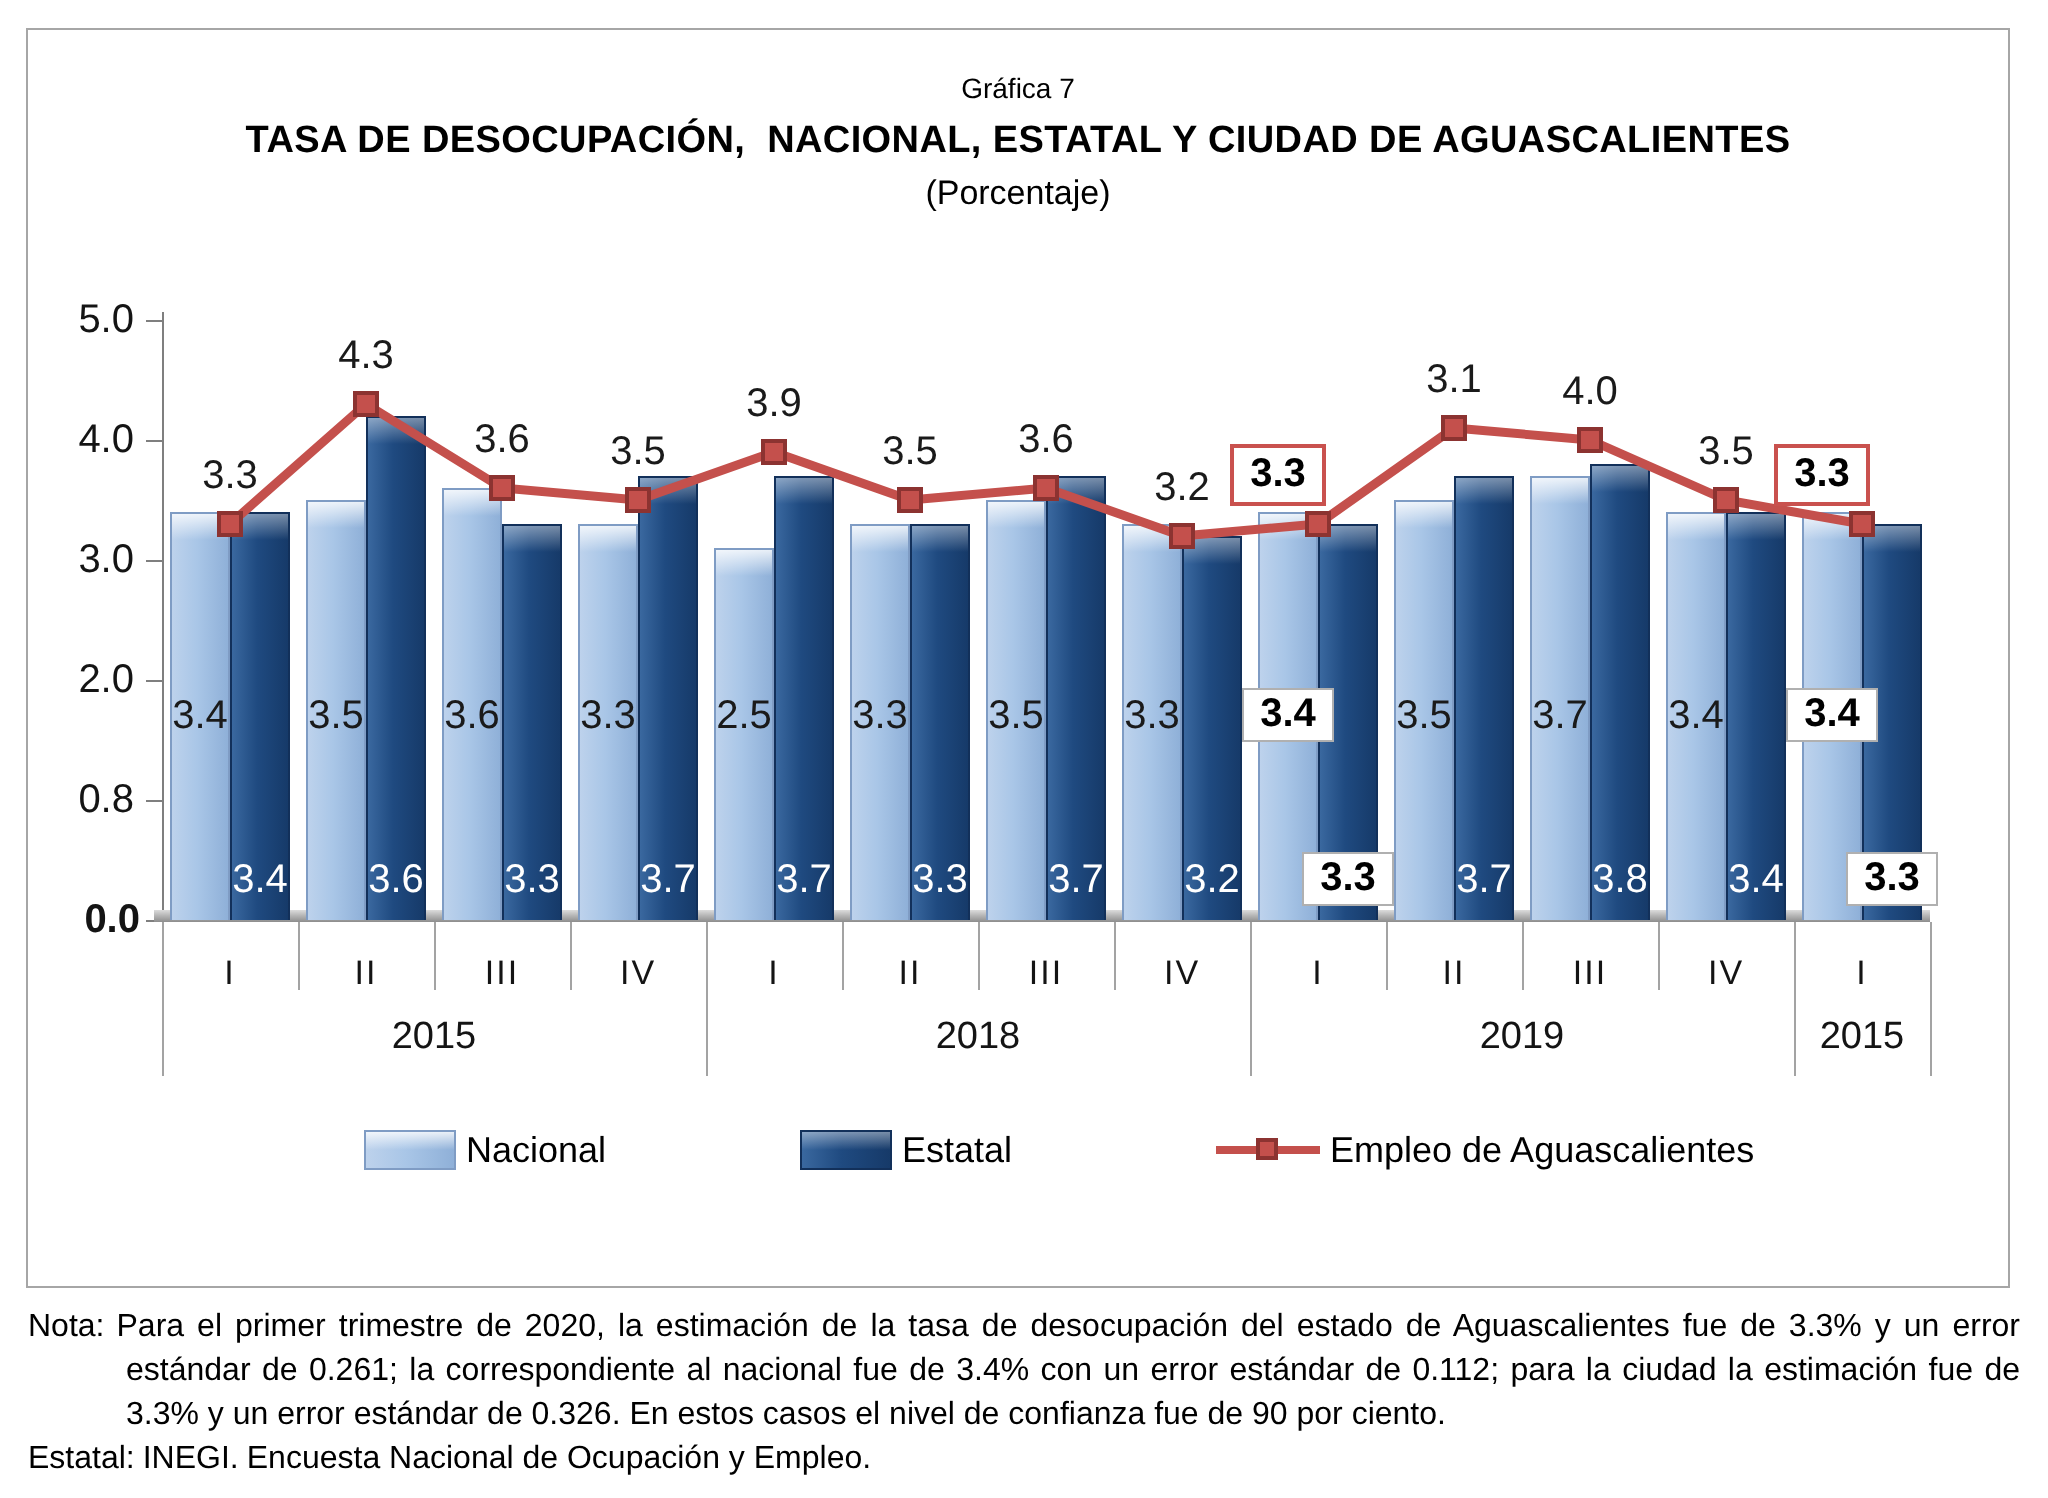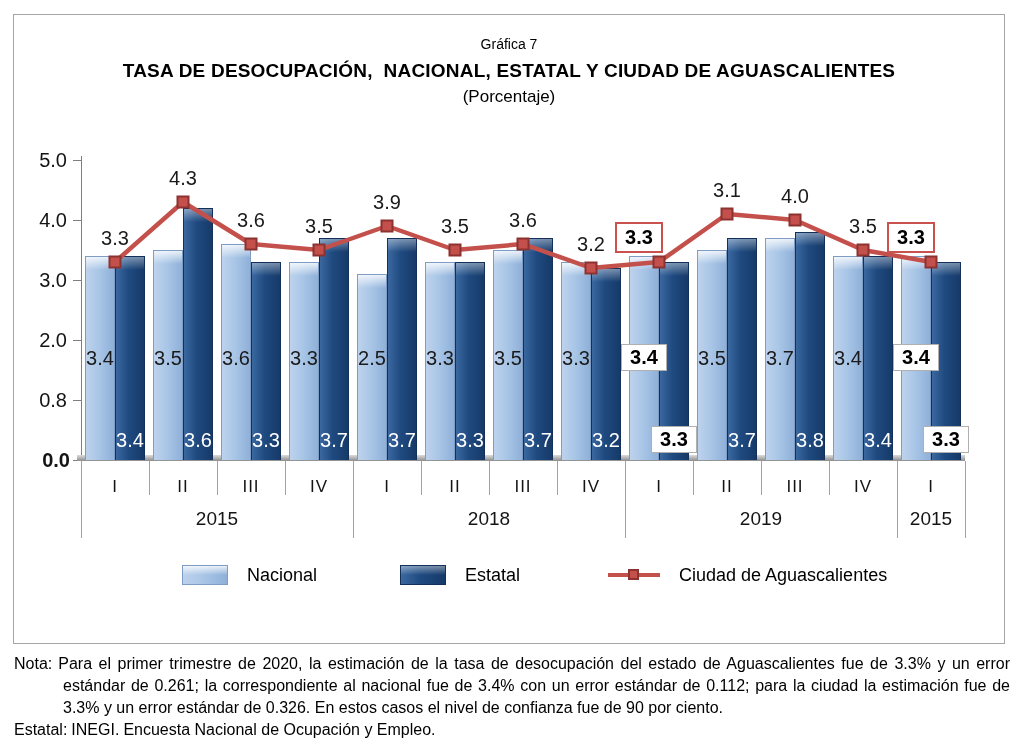--- a/index.html
+++ b/index.html
@@ -44,21 +44,21 @@
   .vlabel { position:absolute; text-align:center; font-size:20px; color:#1a1a1a; line-height:23px; z-index:6; }
   .vlabel.white { color:#fff; }
   .vlabel.boxed { background:#fff; border:1px solid #b0b0b0; font-weight:700; color:#000; padding:1px 0; }
   .vlabel.boxed.red { border:2px solid #c9514e; padding:2px 0; }
   .qlab  { position:absolute; text-align:center; font-size:17px; letter-spacing:1px; color:#141414; }
   .yrlab { position:absolute; text-align:center; font-size:19px; color:#141414; }
   .sep   { position:absolute; width:1px; background:#a3a3a3; }
 
   
   .legend-item { position:absolute; top:548px; height:24px; display:flex; align-items:center; z-index:7; }
-  .legend-item .lg-label { font-size:18px; margin-left:19px; white-space:nowrap; }
+  .legend-item .lg-label { font-size:18px; margin-left:5px; white-space:nowrap; }
   .swatch { display:inline-block; width:46px; height:20px; }
   .swatch-nacional {
     background-image:
       linear-gradient(180deg, rgba(255,255,255,.8), rgba(255,255,255,0) 9px),
       linear-gradient(90deg, #bdd2ec, #a9c6e7 45%, #8fb0d8);
     border:1px solid #7f9cc4;
   }
   .swatch-estatal {
     background-image:
       linear-gradient(180deg, rgba(255,255,255,.42), rgba(255,255,255,0) 9px),
@@ -97,21 +97,21 @@
   </div>
   <div class="legend-item" style="left:386px">
     <span class="swatch swatch-estatal"></span>
     <span class="lg-label">Estatal</span>
   </div>
   <div class="legend-item" style="left:594px">
     <span class="line-swatch">
       <span class="lg-line"></span>
       <span class="lg-marker"></span>
     </span>
-    <span class="lg-label">Ciudad de Aguascalientes</span>
+    <span class="lg-label">Empleo de Aguascalientes</span>
   </div>
 <div class="vline" style="left: 67px; top: 141px; height: 304px;"></div>
     <div class="ytick" style="left: 59px; top: 145px; width: 8px;"></div>
     <div class="yaxlab" style="left: 3px; top: 134px; width: 50px;">5.0</div>
     <div class="ytick" style="left: 59px; top: 205px; width: 8px;"></div>
     <div class="yaxlab" style="left: 3px; top: 194px; width: 50px;">4.0</div>
     <div class="ytick" style="left: 59px; top: 265px; width: 8px;"></div>
     <div class="yaxlab" style="left: 3px; top: 254px; width: 50px;">3.0</div>
     <div class="ytick" style="left: 59px; top: 325px; width: 8px;"></div>
     <div class="yaxlab" style="left: 3px; top: 314px; width: 50px;">2.0</div>

